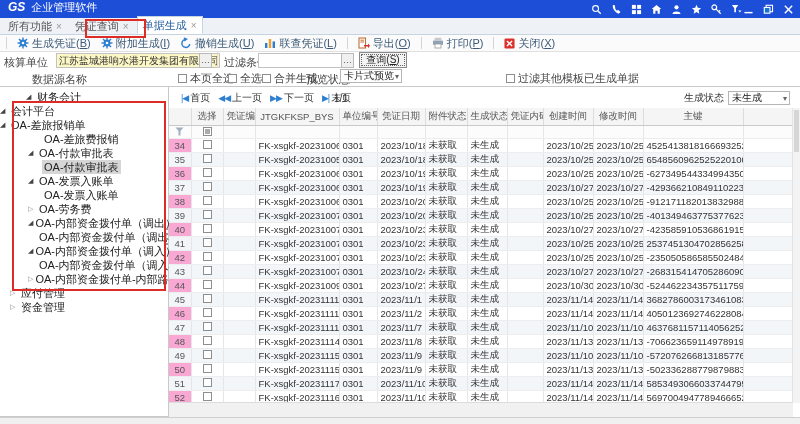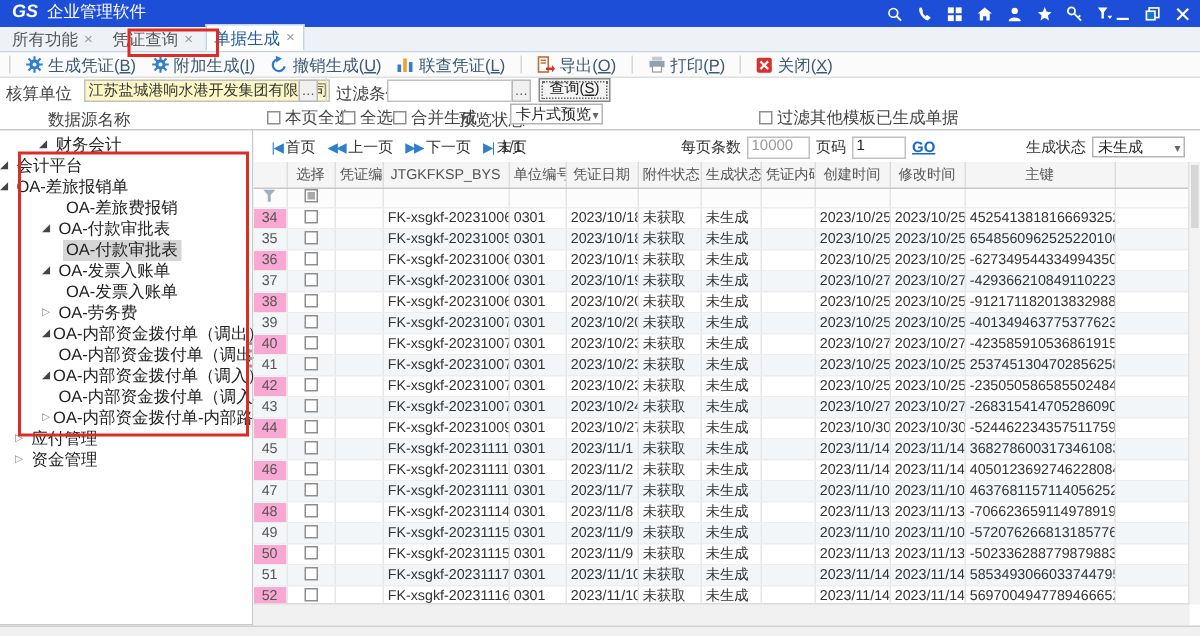--- a/index.html
+++ b/index.html
@@ -374,27 +374,20 @@
       <span class="pg-nav">
           <span class="pg-ic">▶▶</span>
           <span>下一页</span>
         </span>
       <span class="pg-nav">
           <span class="pg-ic">▶|</span>
           <span>末页</span>
         </span>
     </span>
     <span id="pg-info">1/1</span>
-    <span id="pg-mid">
-      <span>每页条数</span>
-      <span id="perpage-input" class="pg-input">10000</span>
-      <span>页码</span>
-      <span id="pageno-input" class="pg-input">1</span>
-      <span id="go-link">GO</span>
-    </span>
     <span id="pg-right">
       <span>生成状态</span>
       <span id="status-select" class="select">
           <span>未生成</span>
           <span class="car">▾</span>
         </span>
     </span>
   </div>
   <div id="gridwrap">
     <table>

